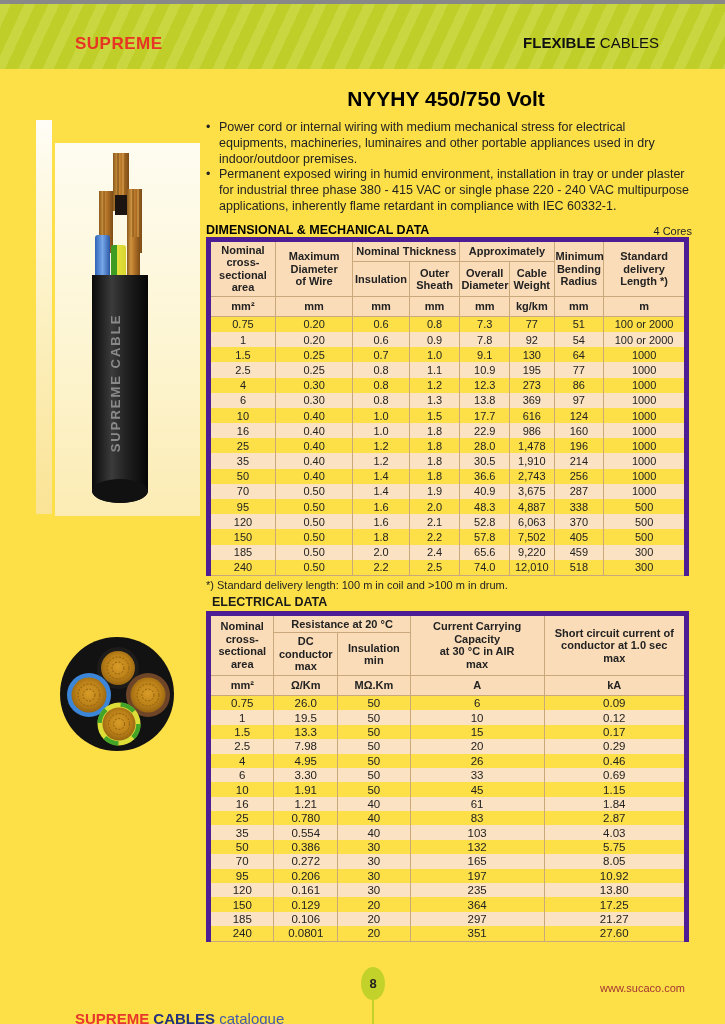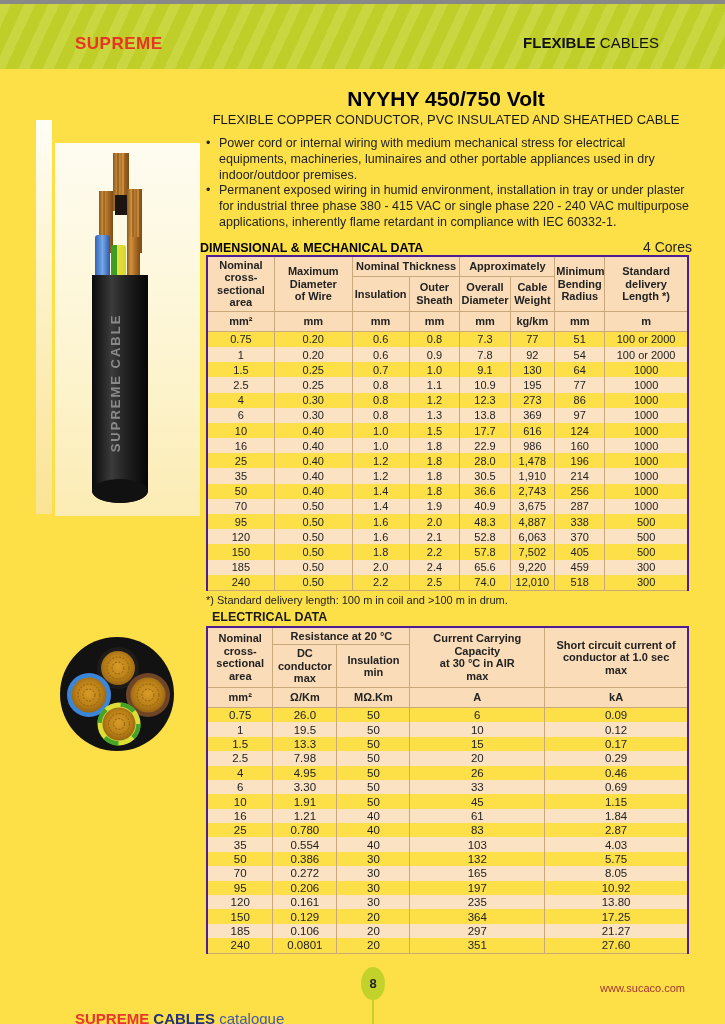--- a/index.html
+++ b/index.html
@@ -37,37 +37,37 @@
   }
   
   .content{position:absolute; left:200px; top:82px; width:492px;}
   .title{ text-align:center; font-size:21px; font-weight:bold; line-height:26px; color:#000;}
   .subtitle1{text-align:center; font-size:14px; font-weight:bold; line-height:17px;}
   .subtitle2{text-align:center; font-size:13px; line-height:16px;}
   .apps{margin-top:8px; padding-left:6px;}
   .apps-heading{font-size:13px; font-weight:bold; line-height:16px;}
   .bullet{display:flex; font-size:12.5px; line-height:15.8px; color:#222;}
   .bullet .dot{width:13px; flex:0 0 13px;}
-  .sec-head-row{margin-top:8px; padding-left:0; display:flex; align-items:flex-end; justify-content:space-between;}
+  .sec-head-row{margin-top:8px; padding-left:6px; display:flex; align-items:flex-end; justify-content:space-between;}
   .sec-heading{font-size:12.5px; font-weight:bold; color:#000;}
-  .cores-note{font-size:14px; color:#222;}
+  .cores-note{font-size:11px; color:#222;}
   
   table.spec{
     border-collapse:collapse; table-layout:fixed; width:483px; margin-left:6px;
     font-size:11.5px; color:#222;
   }
   table.spec th{
     background:#fadcb9; border:1px solid #c9a97c; font-size:11px; font-weight:bold;
     white-space:pre-line; line-height:12.5px; padding:2px 1px; color:#222;
   }
   table.spec td{
     border-left:1px solid #c9a97c; border-right:1px solid #c9a97c;
     text-align:center; padding:0 1px; overflow:hidden;
   }
-  table.spec{border:2px solid #4c1d95; border-bottom:1px solid #c9a97c;}
+  table.spec{border:5px solid #4c1d95; border-bottom:1px solid #c9a97c;}
   table.spec tbody tr:nth-child(even){background:#fbe2c2;}
   #dim-table td{height:15.2px; font-size:11px;}
   #elec-table td{height:14.4px; font-size:11.5px;}
   .units th{font-weight:bold; height:15px; padding:1px;}
   .footnote{font-size:11px; margin:3px 0 2px 6px; color:#222;}
   .sec-heading2{font-size:12.5px; font-weight:bold; margin:4px 0 2px 6px;padding-left:6px;}
   
   .footer-brand{position:absolute; left:75px; top:1006px; font-size:15px;}
   .footer-brand .r{color:#e8372c; font-weight:bold;}
   .footer-brand .n{color:#22307e; font-weight:bold;}
@@ -172,21 +172,20 @@
       <circle cx="61" cy="89" r="21.5" fill="#dede38"></circle>
       <circle cx="61" cy="89" r="19.5" fill="none" stroke="#43a428" stroke-width="4.5" stroke-dasharray="15 16"></circle>
       <circle cx="61" cy="89" r="16.5" fill="url(#cu)"></circle>
       <circle cx="61" cy="89" r="10.5" fill="none" stroke="#8f5e10" stroke-width="1" stroke-dasharray="2 1.5"></circle>
       <circle cx="61" cy="89" r="5.5" fill="none" stroke="#8f5e10" stroke-width="1" stroke-dasharray="2 1.5"></circle>
     </svg>
   </div>
 
   <div class="content">
     <div class="title">NYYHY 450/750 Volt</div>
-    <div class="subtitle2">FLEXIBLE COPPER CONDUCTOR, PVC INSULATED AND SHEATHED CABLE</div>
 
     <div class="apps">
       <div class="bullet">
         <span class="dot">•</span>
         <span>Power cord or internal wiring with medium mechanical stress for electrical equipments, machineries, luminaires and other portable appliances used in dry indoor/outdoor premises.</span>
       </div>
       <div class="bullet">
         <span class="dot">•</span>
         <span>Permanent exposed wiring in humid environment, installation in tray or under plaster for industrial three phase 380 - 415 VAC or single phase 220 - 240 VAC multipurpose applications, inherently flame retardant in compliance with IEC 60332-1.</span>
       </div>

